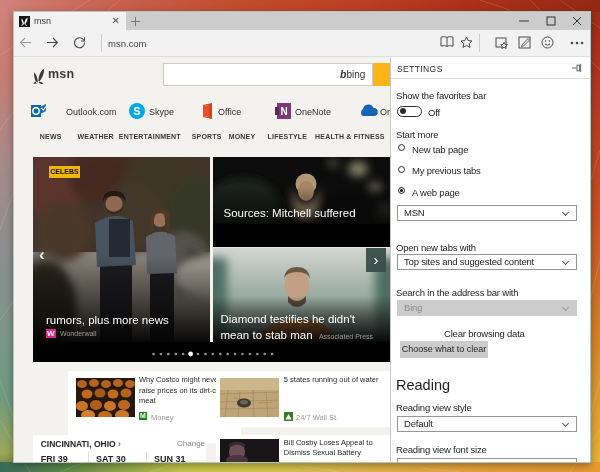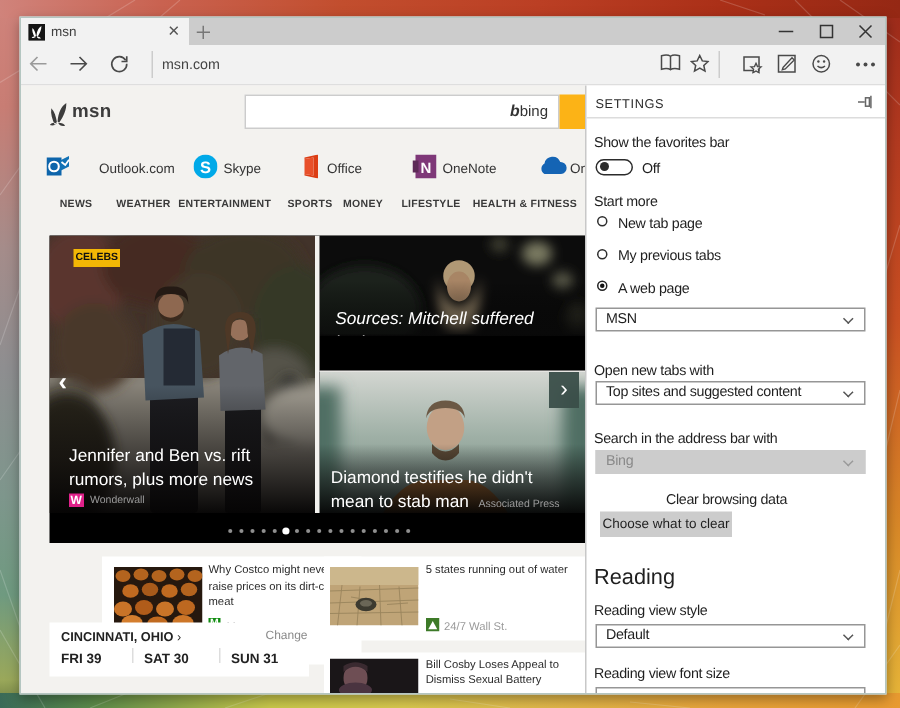--- a/index.html
+++ b/index.html
@@ -54,21 +54,21 @@
 #search { left:149px; top:6px; width:210px; height:23px; background:#fff; border:1px solid #ccc; }
 #bingw { left:326px; top:11px; width:32px; height:14px; font-size:10px; color:#333; }
 #sbtn { left:358.5px; top:6px; width:18px; height:23px; background:#fcb316; }
 .appic { top:46px; width:16px; height:16px; }
 .applbl { top:50px; font-size:9px; color:#333; white-space:nowrap; }
 .nav { top:75.5px; font-size:7px; font-weight:bold; color:#3a3a3a; letter-spacing:.2px; white-space:nowrap; }
 #carousel { left:19px; top:100px; width:357px; height:205px; background:#000; overflow:hidden; }
 #carousel svg { display:block; }
 .ph { overflow:hidden; }
 #ph1 { left:0; top:0; width:177px; height:185px; }
-#ph2 { left:179.5px; top:0; width:177.5px; height:67px;font-style:italic; }
+#ph2 { left:179.5px; top:0; width:177.5px; height:67px; }
 #ph3 { left:179.5px; top:90.5px; width:177.5px; height:94.5px; }
 .htxt { font-size:11.5px; color:#fff; line-height:16px; white-space:nowrap; }
 .src { font-size:7px; color:#9a9a9a; }
 #dots { left:108px; top:193.5px; width:145px; height:6px; }
 .card { background:#fff; overflow:hidden; }
 .ctxt { font-size:7.5px; color:#2b2b2b; line-height:10.6px; white-space:nowrap; }
 .csrc { font-size:7.5px; color:#9a9a9a; }
 </style></head>
 <body>
 <div id="desktop">
@@ -233,21 +233,20 @@
             </g>
             <g>
               <rect x="117" y="112" width="24" height="73" fill="#1c1c1f" rx="2"></rect>
               <path d="M113 80 Q127 70 142 79 L144 116 L114 117 Z" fill="#62656a"></path>
               <circle cx="127" cy="63" r="7" fill="#97715a"></circle>
               <path d="M117 63 Q117 51 127 51 Q138 51 137.5 64 L135 79 L132 65 Q132 55 127 55 Q121 55 121 65 L119 79 Z" fill="#4e3826"></path>
             </g>
             <rect y="100" width="177" height="85" fill="url(#g1)"></rect>
           </svg>
           <div style="left:16px;top:9px;width:31px;height:12px;background:#f3b705;color:#111;font-size:7px;font-weight:bold;text-align:center;line-height:12.5px;">CELEBS</div>
-          <div class="htxt" style="left:13px;top:139px;">Jennifer and Ben vs. rift</div>
           <div class="htxt" style="left:13px;top:155px;">rumors, plus more news</div>
           <div style="left:13px;top:171.5px;width:9.5px;height:9.5px;background:#e0218a;color:#fff;font-size:8px;font-weight:bold;text-align:center;line-height:10px;">W</div>
           <div class="src" style="left:27px;top:173px;">Wonderwall</div>
         </div>
         <div style="left:6px;top:88px;color:#fff;font-size:17px;font-weight:bold;">‹</div>
         <div class="ph" id="ph2">
           <svg width="178" height="90" viewBox="0 0 178 90" style="left:0;top:0;">
             <defs>
               <filter id="b2" x="-40%" y="-40%" width="180%" height="180%">
                   <feGaussianBlur stdDeviation="4"></feGaussianBlur>
@@ -368,21 +367,21 @@
           <ellipse cx="24" cy="25" rx="7" ry="4.5" fill="#3c3a30"></ellipse>
           <ellipse cx="24" cy="24.2" rx="4" ry="2.2" fill="#6a6657"></ellipse>
         </svg>
         <div class="ctxt" style="left:67.8px;top:4px;">5 states running out of water</div>
         <svg style="left:67.8px;top:40.5px;" width="9" height="9" viewBox="0 0 9 9">
             <rect width="9" height="9" fill="#3d7a28"></rect>
             <path d="M1.5 7.5 L4.5 2 L7.5 7.5 Z" fill="#fff"></path>
           </svg>
         <div class="csrc" style="left:80px;top:41.5px;">24/7 Wall St.</div>
       </div>
-      <div class="card" style="left:19px;top:358px;width:173px;height:36px;">
+      <div class="card" style="left:19px;top:378px;width:173px;height:36px;">
         <div style="left:7.7px;top:3.5px;font-size:8.5px;font-weight:bold;color:#222;">CINCINNATI, OHIO <span style="position:static;font-weight:normal;">›</span></div>
         <div style="left:144px;top:4px;font-size:8px;color:#8a8a8a;">Change</div>
         <div style="left:7.7px;top:18.5px;font-size:9px;font-weight:bold;color:#222;">FRI 39</div>
         <div style="left:63px;top:18.5px;font-size:9px;font-weight:bold;color:#222;">SAT 30</div>
         <div style="left:121px;top:18.5px;font-size:9px;font-weight:bold;color:#222;">SUN 31</div>
         <div style="left:55px;top:17px;width:1px;height:10px;background:#ddd;"></div>
         <div style="left:113px;top:17px;width:1px;height:10px;background:#ddd;"></div>
       </div>
       <div class="card" style="left:202px;top:378px;width:174px;height:27px;">
         <svg style="left:4px;top:4.4px;" width="59" height="23" viewBox="0 0 59 23">

